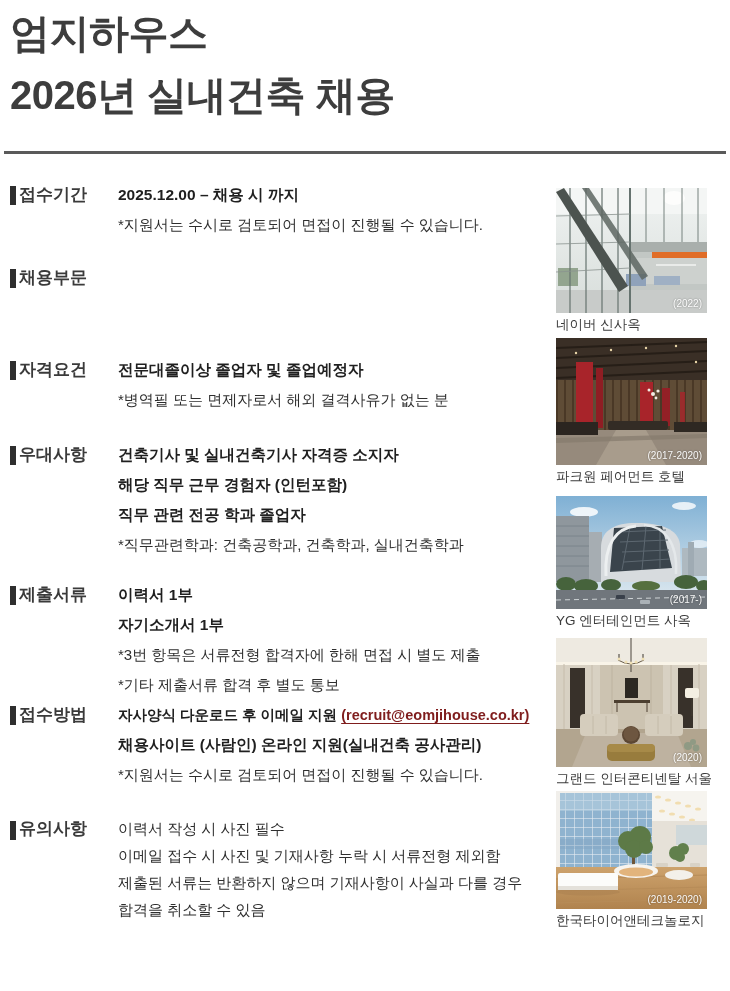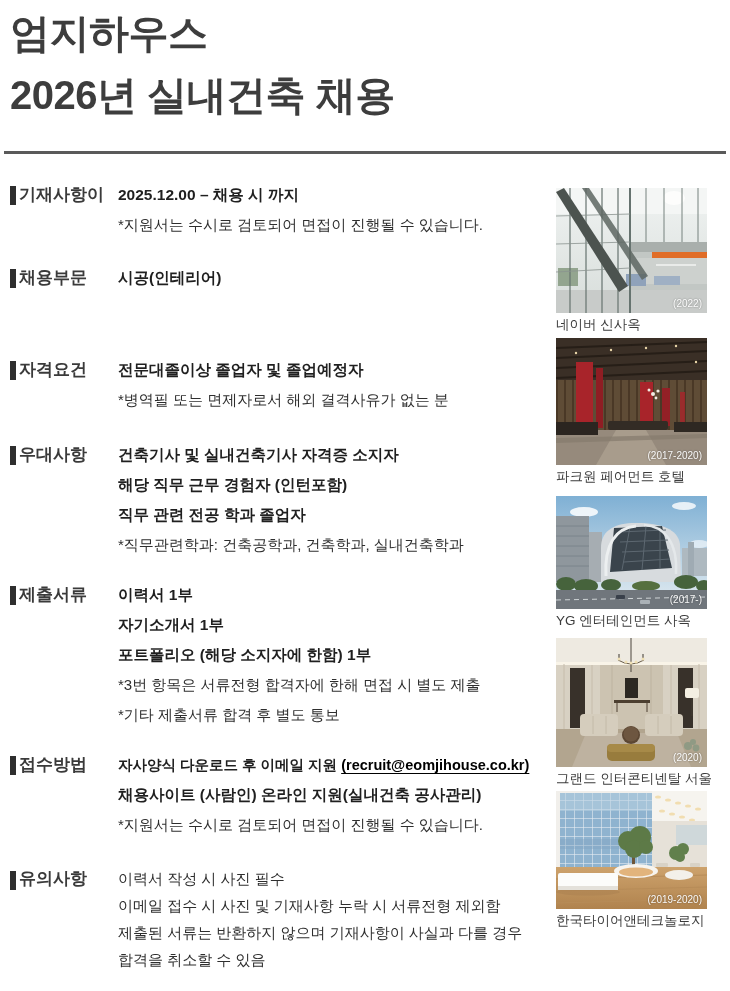--- a/index.html
+++ b/index.html
@@ -12,21 +12,21 @@
   .sections{position:absolute;left:10px;top:180px;width:545px;}
   .section{display:flex;}
   .sec-label{width:108px;flex:none;font-size:17px;font-weight:700;color:#3a3a3a;line-height:30px;display:flex;align-items:flex-start;}
   .bar{width:6px;height:19px;background:#2e2e2e;margin:6px 3px 0 0;flex:none;}
   .sec-body{flex:1;min-width:0;}
   .ln{line-height:30px;font-size:15.5px;font-weight:700;color:#1f1f1f;white-space:nowrap;}
   .ln.note{font-weight:400;font-size:15px;color:#2e2e2e;}
   .s6l1{font-size:14.5px;}
   .sec7 .ln{line-height:27px;}
   .sec7 .sec-label{line-height:27px;}
-  .email{text-decoration:underline;text-underline-offset:3px;color:#000000;}
+  .email{text-decoration:underline;text-underline-offset:3px;color:#7f1d1d;}
   
   .projects{position:absolute;left:556px;top:188px;width:165px;}
   .proj .ph{position:relative;width:151px;overflow:hidden;}
   .ph svg{display:block;width:100%;height:100%;}
   .year{position:absolute;right:5px;bottom:4px;font-size:10px;color:#ffffff;opacity:.95;
         text-shadow:0 0 2px rgba(0,0,0,.45);letter-spacing:0;}
   .cap{font-size:13.5px;color:#3b3b3b;line-height:24px;white-space:nowrap;}
 </style>
 </head>
 <body>
@@ -38,35 +38,32 @@
     <div>2026년 실내건축 채용</div>
   </div>
 
   <div class="divider"></div>
 
   <div class="sections">
 
     <div class="section" style="margin-bottom:23px">
       <div class="sec-label">
         <span class="bar"></span>
-        <span>기재사항이</span>
+        <span>접수기간</span>
       </div>
       <div class="sec-body">
         <div class="ln">2025.12.00 – 채용 시 까지</div>
         <div class="ln note">*지원서는 수시로 검토되어 면접이 진행될 수 있습니다.</div>
       </div>
     </div>
 
     <div class="section" style="margin-bottom:62px">
       <div class="sec-label">
         <span class="bar"></span>
         <span>채용부문</span>
-      </div>
-      <div class="sec-body">
-        <div class="ln">시공(인테리어)</div>
       </div>
     </div>
 
     <div class="section" style="margin-bottom:25px">
       <div class="sec-label">
         <span class="bar"></span>
         <span>자격요건</span>
       </div>
       <div class="sec-body">
         <div class="ln">전문대졸이상 졸업자 및 졸업예정자</div>
@@ -80,29 +77,28 @@
         <span>우대사항</span>
       </div>
       <div class="sec-body">
         <div class="ln">건축기사 및 실내건축기사 자격증 소지자</div>
         <div class="ln">해당 직무 근무 경험자 (인턴포함)</div>
         <div class="ln">직무 관련 전공 학과 졸업자</div>
         <div class="ln note">*직무관련학과: 건축공학과, 건축학과, 실내건축학과</div>
       </div>
     </div>
 
-    <div class="section" style="margin-bottom:20px">
+    <div class="section" style="">
       <div class="sec-label">
         <span class="bar"></span>
         <span>제출서류</span>
       </div>
       <div class="sec-body">
         <div class="ln">이력서 1부</div>
         <div class="ln">자기소개서 1부</div>
-        <div class="ln">포트폴리오 (해당 소지자에 한함) 1부</div>
         <div class="ln note">*3번 항목은 서류전형 합격자에 한해 면접 시 별도 제출</div>
         <div class="ln note">*기타 제출서류 합격 후 별도 통보</div>
       </div>
     </div>
 
     <div class="section" style="margin-bottom:25px">
       <div class="sec-label">
         <span class="bar"></span>
         <span>접수방법</span>
       </div>

